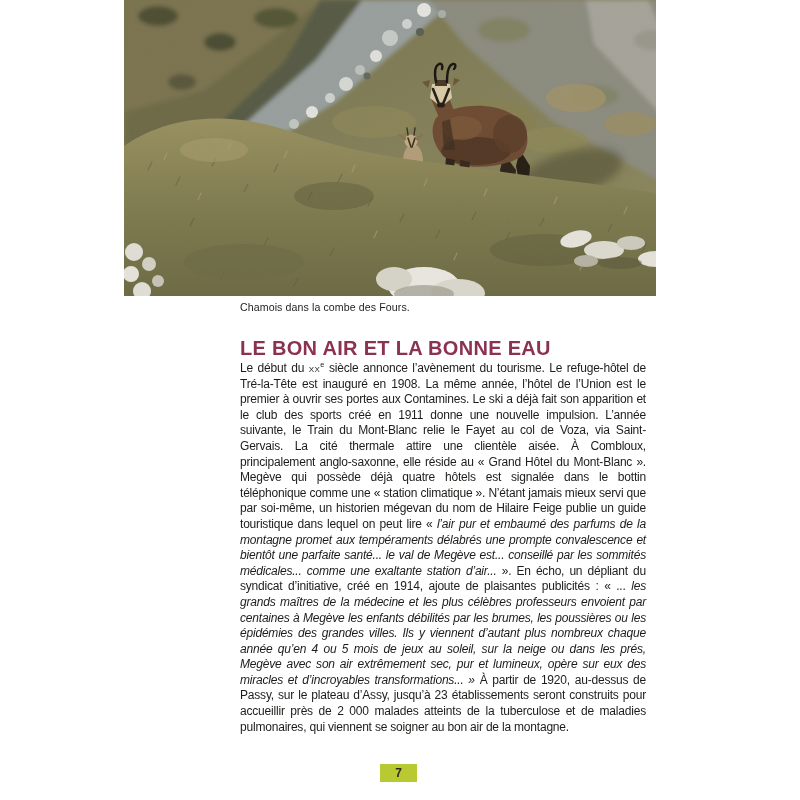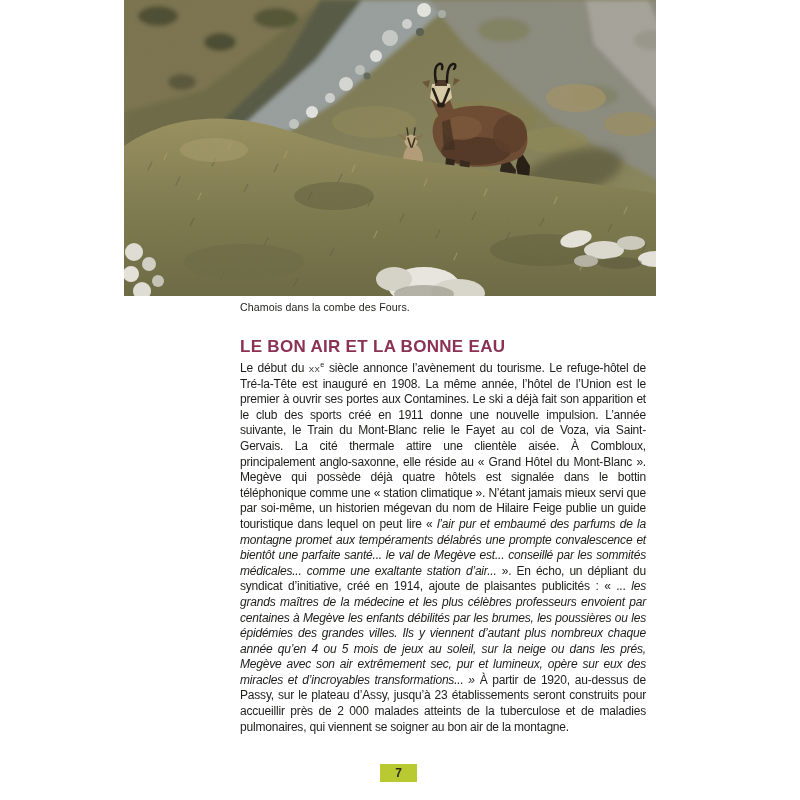--- a/index.html
+++ b/index.html
@@ -12,21 +12,21 @@
   .photo{
     position:absolute;left:124px;top:0;width:554px;height:296px;overflow:hidden;
   }
   .photo svg{display:block;width:554px;height:296px;}
   .caption{
     position:absolute;left:240px;top:301px;
     font-size:10.6px;color:#1e1e1c;letter-spacing:0.1px;
   }
   .section-heading{
     position:absolute;left:240px;top:337px;
-    font-size:17px;font-weight:bold;letter-spacing:0.3px;
+    font-size:20px;font-weight:bold;letter-spacing:0.3px;
   }
   .body-par{
     position:absolute;left:240px;top:357px;width:406px;
     font-size:12px;line-height:15.6px;letter-spacing:-0.2px;
     text-align:justify;color:#1c1c1a;
   }
   .seg-normal{}
   .seg-italic{font-style:italic;}
   .seg-smallcaps{font-variant:small-caps;letter-spacing:0.4px;}
   .seg-sup{vertical-align:super;font-size:62%;}

